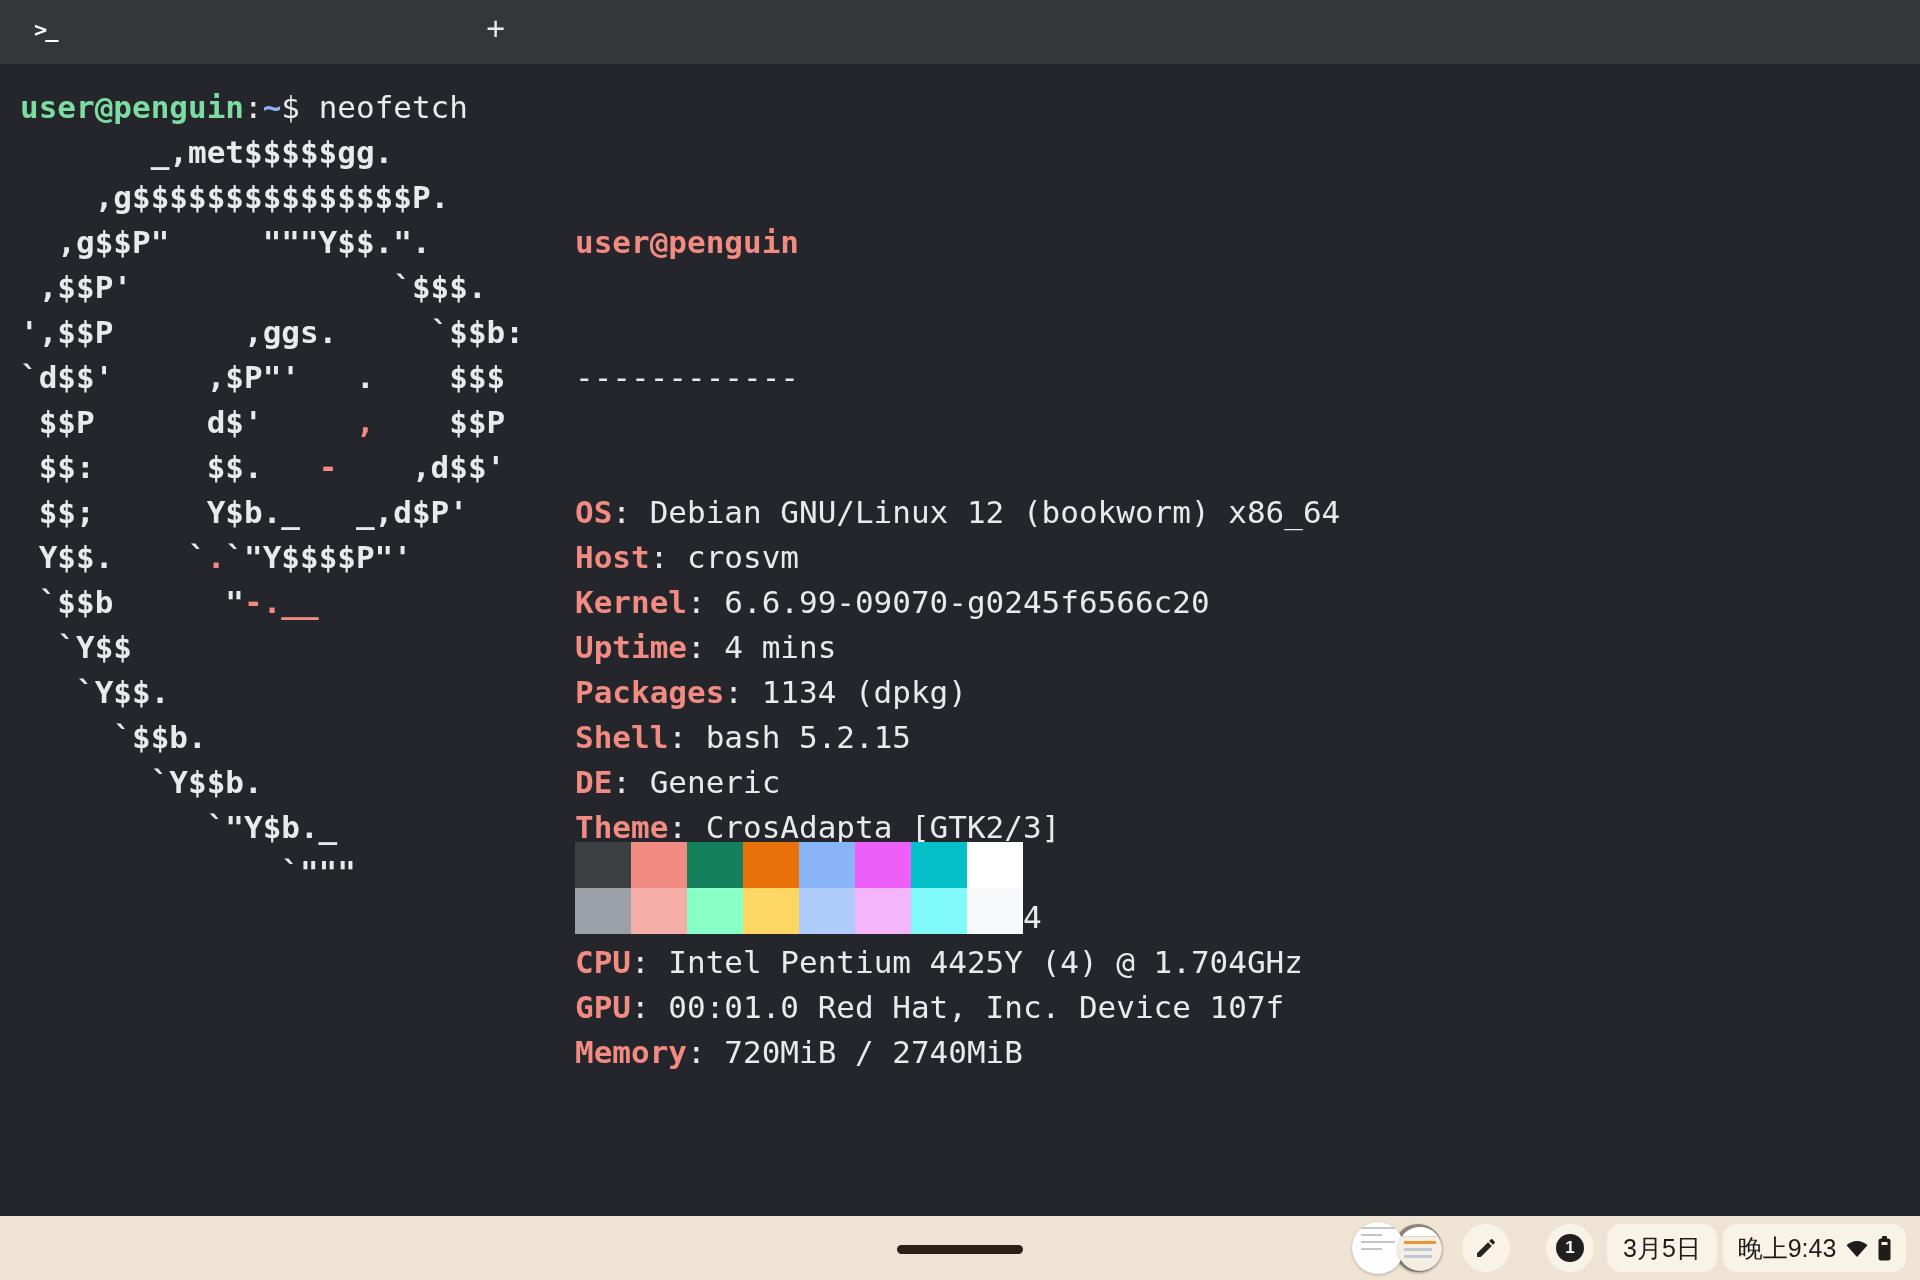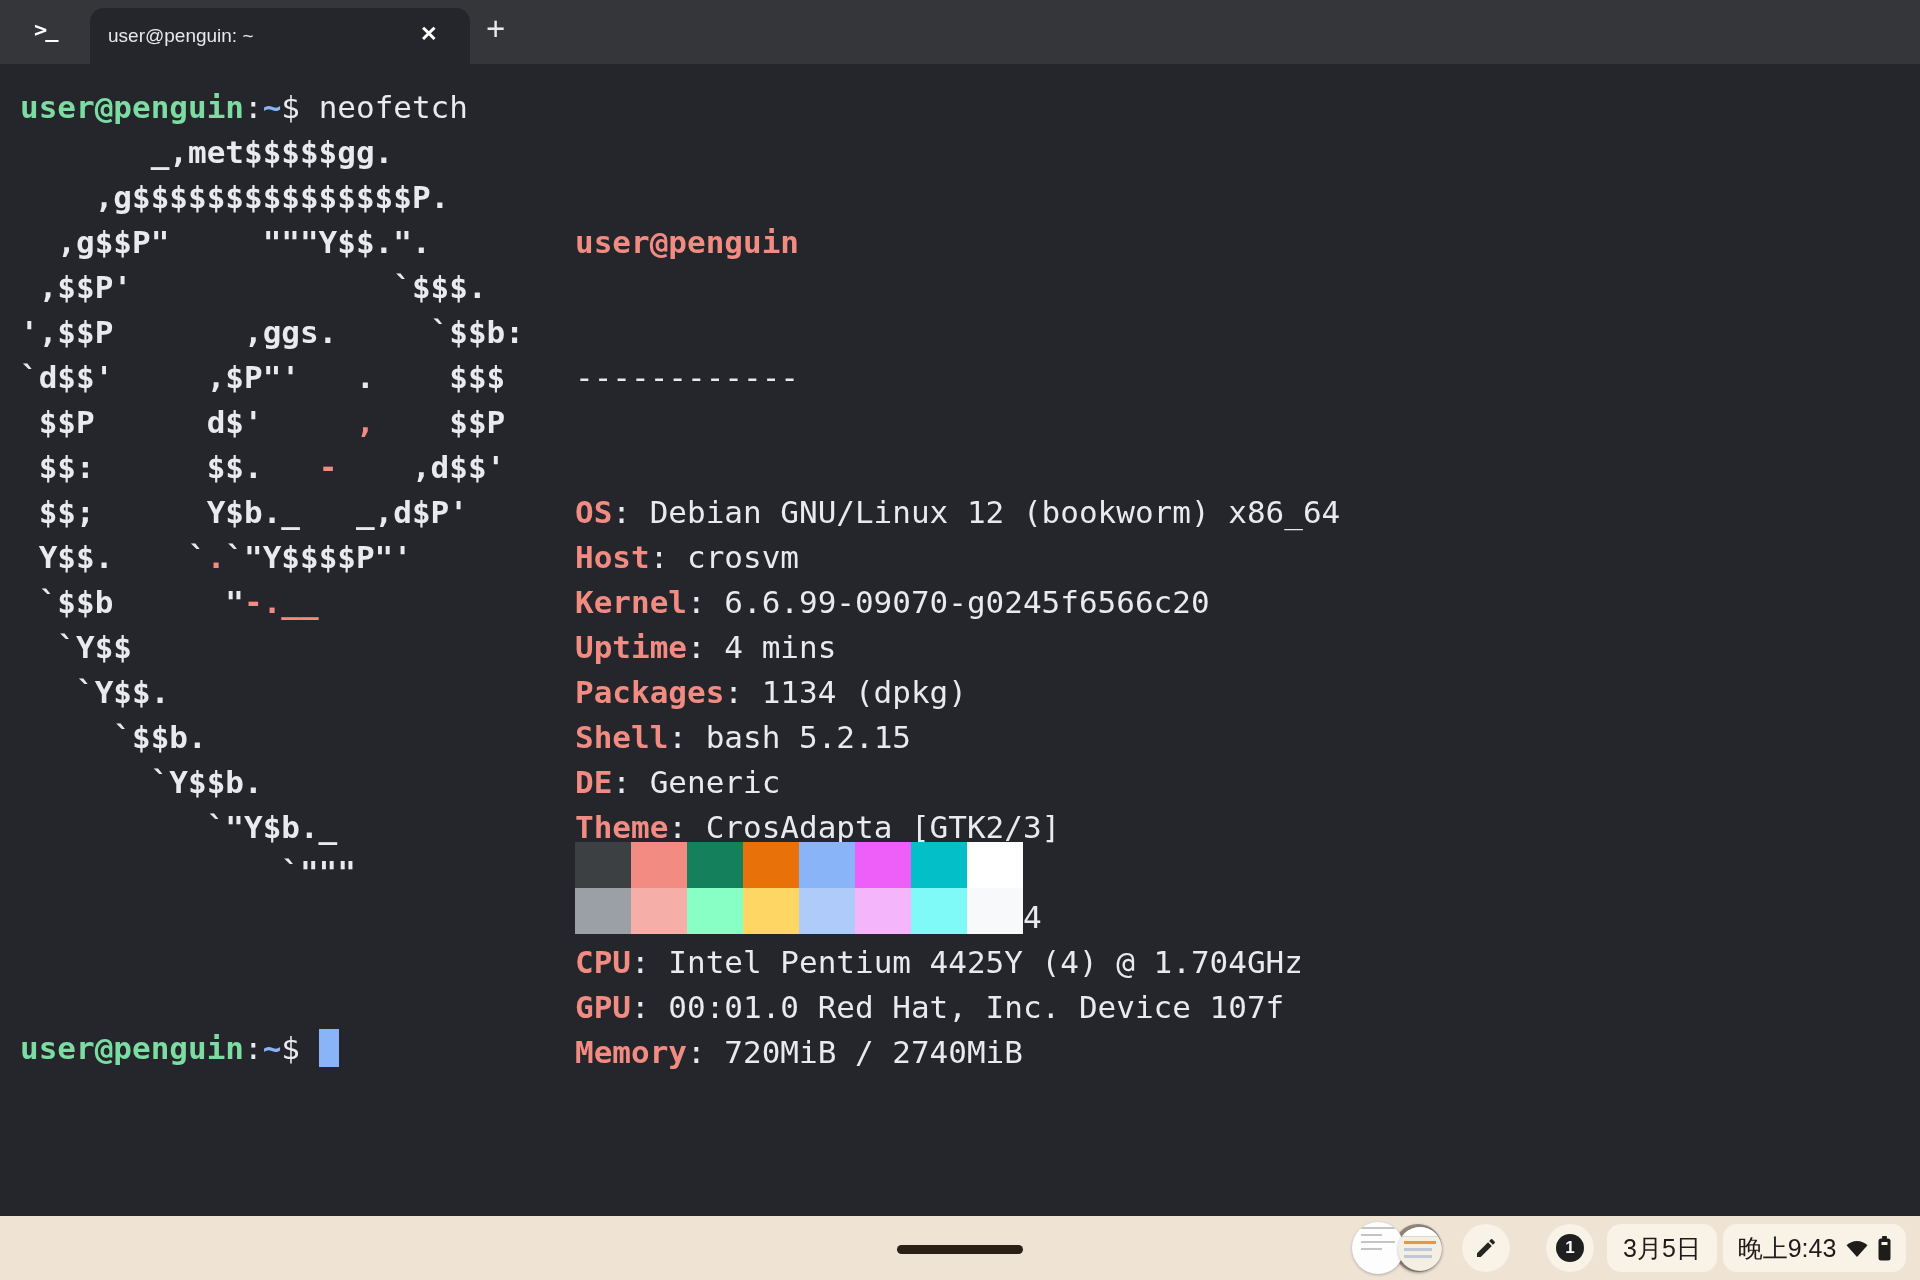--- a/index.html
+++ b/index.html
@@ -59,24 +59,20 @@
              display:flex;align-items:center;justify-content:center;font-size:25px;font-weight:500;color:#1D1C18;}
   .status-pill{position:absolute;left:1723px;top:8px;width:183px;height:48px;border-radius:14px;background:#F9F2E7;
              display:flex;align-items:center;justify-content:center;gap:8px;font-size:25px;font-weight:500;color:#1D1C18;}
   .icon-svg{display:block;}
 </style>
 </head>
 <body>
 
 <div class="tabbar">
   <div class="term-logo">&gt;_</div>
-  <div class="tab">
-    <span class="tab-title">user@penguin: ~</span>
-    <span class="tab-close">✕</span>
-  </div>
   <div class="newtab">+</div>
 </div>
 
 <div class="terminal">
   <div class="tline" id="prompt1"><span style="color: rgb(124, 220, 162); font-weight: bold;">user@penguin</span><span style="color: rgb(233, 234, 237);">:</span><span style="color: rgb(138, 180, 248); font-weight: bold;">~</span><span style="color: rgb(233, 234, 237);">$ neofetch</span></div>
 
   <pre class="art"><div><span style="color: rgb(233, 234, 237);">       _,met$$$$$gg.</span></div><div><span style="color: rgb(233, 234, 237);">    ,g$$$$$$$$$$$$$$$P.</span></div><div><span style="color: rgb(233, 234, 237);">  ,g$$P"     """Y$$.".</span></div><div><span style="color: rgb(233, 234, 237);"> ,$$P'              `$$$.</span></div><div><span style="color: rgb(233, 234, 237);">',$$P       ,ggs.     `$$b:</span></div><div><span style="color: rgb(233, 234, 237);">`d$$'     ,$P"'   .    $$$</span></div><div><span style="color: rgb(233, 234, 237);"> $$P      d$'     </span><span style="color: rgb(242, 139, 130);">,</span><span style="color: rgb(233, 234, 237);">    $$P</span></div><div><span style="color: rgb(233, 234, 237);"> $$:      $$.   </span><span style="color: rgb(242, 139, 130);">-</span><span style="color: rgb(233, 234, 237);">    ,d$$'</span></div><div><span style="color: rgb(233, 234, 237);"> $$;      Y$b._   _,d$P'</span></div><div><span style="color: rgb(233, 234, 237);"> Y$$.    `</span><span style="color: rgb(242, 139, 130);">.</span><span style="color: rgb(233, 234, 237);">`"Y$$$$P"'</span></div><div><span style="color: rgb(233, 234, 237);"> `$$b      "</span><span style="color: rgb(242, 139, 130);">-.__</span></div><div><span style="color: rgb(233, 234, 237);">  `Y$$</span></div><div><span style="color: rgb(233, 234, 237);">   `Y$$.</span></div><div><span style="color: rgb(233, 234, 237);">     `$$b.</span></div><div><span style="color: rgb(233, 234, 237);">       `Y$$b.</span></div><div><span style="color: rgb(233, 234, 237);">          `"Y$b._</span></div><div><span style="color: rgb(233, 234, 237);">              `"""</span></div></pre>
 
   <div class="info">
     <div class="info-title" style="color: rgb(242, 139, 130);">user@penguin</div>
@@ -100,21 +96,20 @@
         <div class="pal-block" style="background: rgb(246, 174, 169);"></div>
         <div class="pal-block" style="background: rgb(135, 255, 197);"></div>
         <div class="pal-block" style="background: rgb(253, 214, 99);"></div>
         <div class="pal-block" style="background: rgb(174, 203, 250);"></div>
         <div class="pal-block" style="background: rgb(244, 181, 251);"></div>
         <div class="pal-block" style="background: rgb(128, 249, 249);"></div>
         <div class="pal-block" style="background: rgb(248, 249, 250);"></div>
       </div>
     </div>
 
-  <div class="tline" id="prompt2"><span style="color: rgb(124, 220, 162); font-weight: bold;">user@penguin</span><span style="color: rgb(233, 234, 237);">:</span><span style="color: rgb(138, 180, 248); font-weight: bold;">~</span><span style="color: rgb(233, 234, 237);">$ </span><span class="cursor" style="background: rgb(138, 180, 248);"></span></div>
 </div>
 
 <div class="shelf">
   <div class="home-pill"></div>
 
   <div class="tote">
     <div class="circ tote-back"></div>
     <div class="circ tote-doc">
       <i></i>
         <i class="short"></i>

